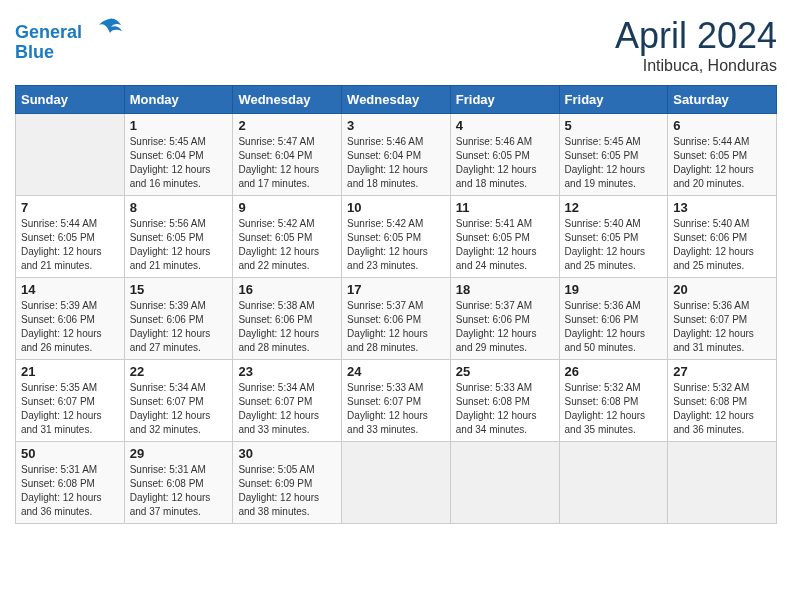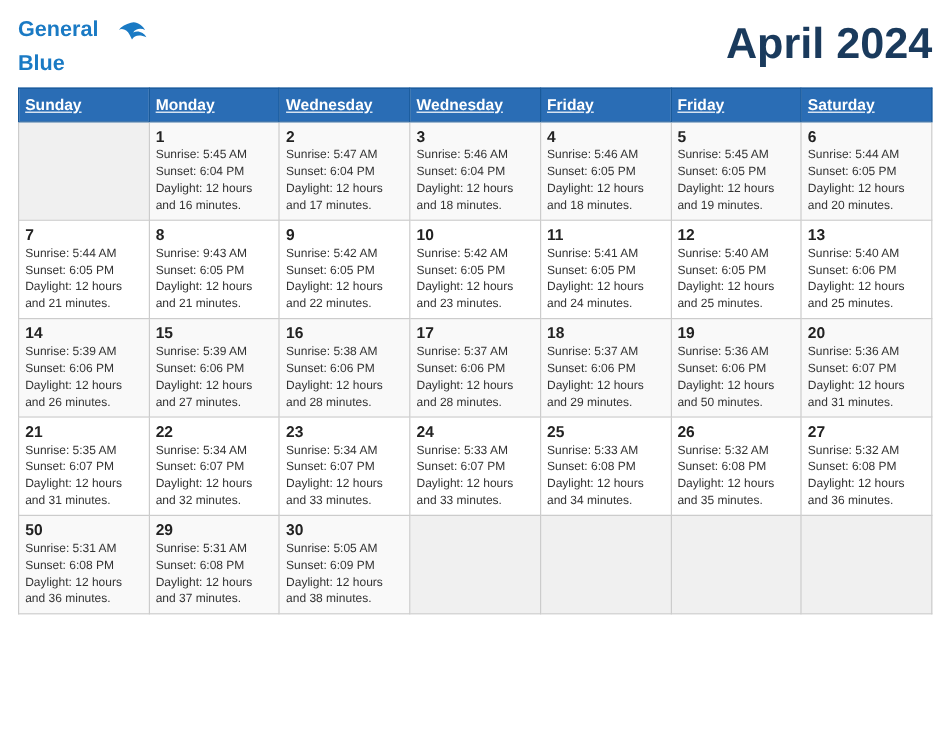--- a/index.html
+++ b/index.html
@@ -28,41 +28,40 @@
       line-height: 1.1;
     }
     .logo-text span {
       color: #1a7ac4;
     }
     .title-block {
       text-align: right;
     }
     .month-title {
       font-size: 36px;
-      font-weight: bold;
+      font-weight: normal;
       color: #1a3a5c;
     }
     .subtitle {
       font-size: 16px;
       color: #333;
     }
     table {
       width: 100%;
       border-collapse: collapse;
       border: 1px solid #ccc;
     }
     thead tr th {
       background-color: #2a6db5;
       color: #fff;
       font-size: 13px;
       font-weight: bold;
       padding: 6px 5px;
       text-align: left;
       border: 1px solid #1a5a9a;
-      text-decoration: underline;
     }
     tbody tr td {
       border: 1px solid #ccc;
       vertical-align: top;
       padding: 4px 5px;
       font-size: 10.5px;
       color: #222;
       width: 108px;
       min-height: 80px;
     }
@@ -86,31 +85,32 @@
     .empty-cell {
       background: #f0f0f0;
     }
   </style>
 </head>
 <body>
 
 <div class="header">
   <div class="logo">
     <div style="display:flex;flex-direction:column;align-items:flex-start">
-      <div style="display:flex;align-items:flex-start;gap:13px">
+      <div style="display:flex;align-items:flex-end;gap:13px">
         <span class="logo-text"><span>General</span></span>
         <svg width="28" height="28" viewBox="0 0 28 28">
           <path d="M14 4 C18 2, 24 6, 26 10 C22 8, 18 9, 16 12 C20 10, 25 12, 27 16 C22 14, 17 14, 15 18 L13 14 C11 10, 7 8, 4 10 C6 7, 10 5, 14 4Z" fill="#1a7ac4"></path>
         </svg>
       </div>
       <span class="logo-text" style="color:#1a7ac4;font-size:18px;font-weight:bold;text-align:center;">Blue</span>
     </div>
   </div>
   <div class="title-block">
     <div class="month-title">April 2024</div>
+    <div class="subtitle">Intibuca, Honduras</div>
   </div>
 </div>
 
 <table>
   <thead>
     <tr id="weekday-header">
     <th>Sunday</th>
         <th>Monday</th>
         <th>Wednesday</th>
         <th>Wednesday</th>
@@ -176,21 +176,21 @@
         <span class="day-number">7</span>
         <div class="day-info">
           <span>Sunrise: 5:44 AM</span><br>
           <span>Sunset: 6:05 PM</span><br>
           <span>Daylight: 12 hours and 21 minutes.</span>
         </div>
       </td>
         <td>
         <span class="day-number">8</span>
         <div class="day-info">
-          <span>Sunrise: 9:43 AM</span><br>
+          <span>Sunrise: 5:56 AM</span><br>
           <span>Sunset: 6:05 PM</span><br>
           <span>Daylight: 12 hours and 21 minutes.</span>
         </div>
       </td>
         <td>
         <span class="day-number">9</span>
         <div class="day-info">
           <span>Sunrise: 5:42 AM</span><br>
           <span>Sunset: 6:05 PM</span><br>
           <span>Daylight: 12 hours and 22 minutes.</span>

